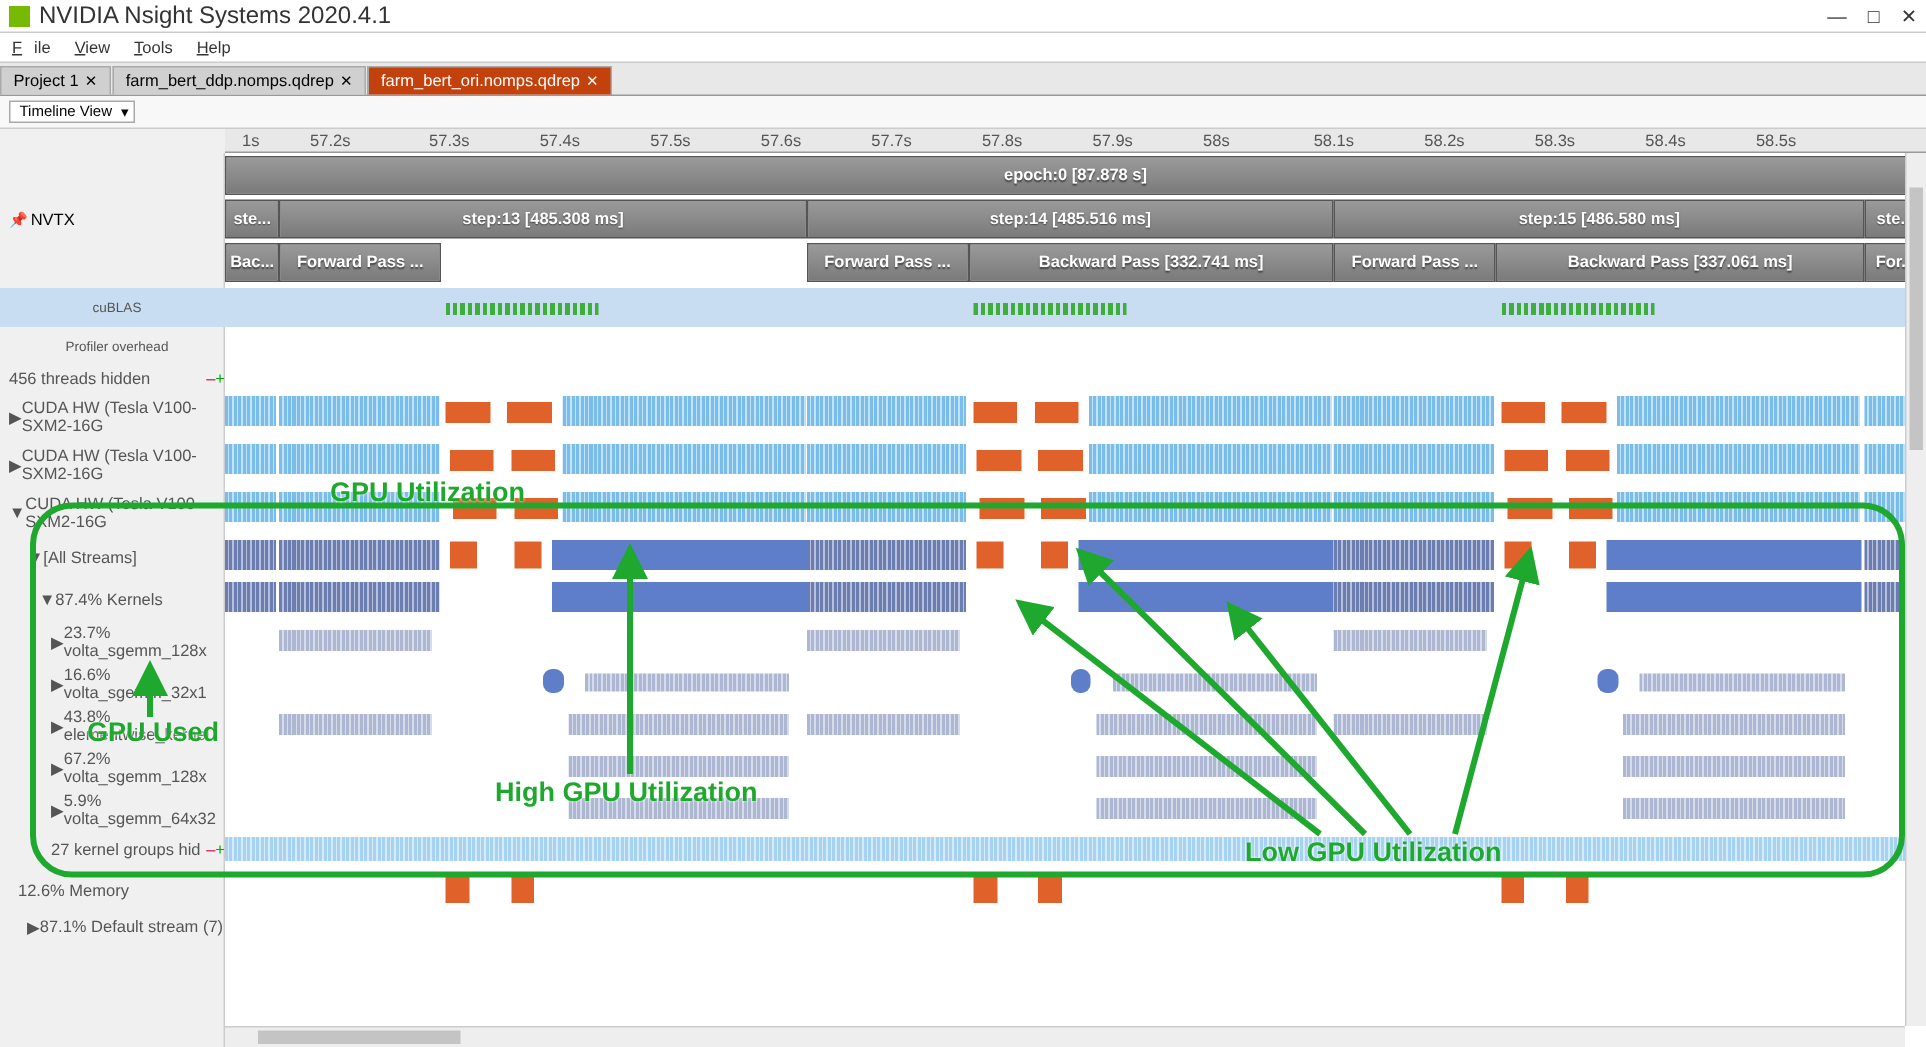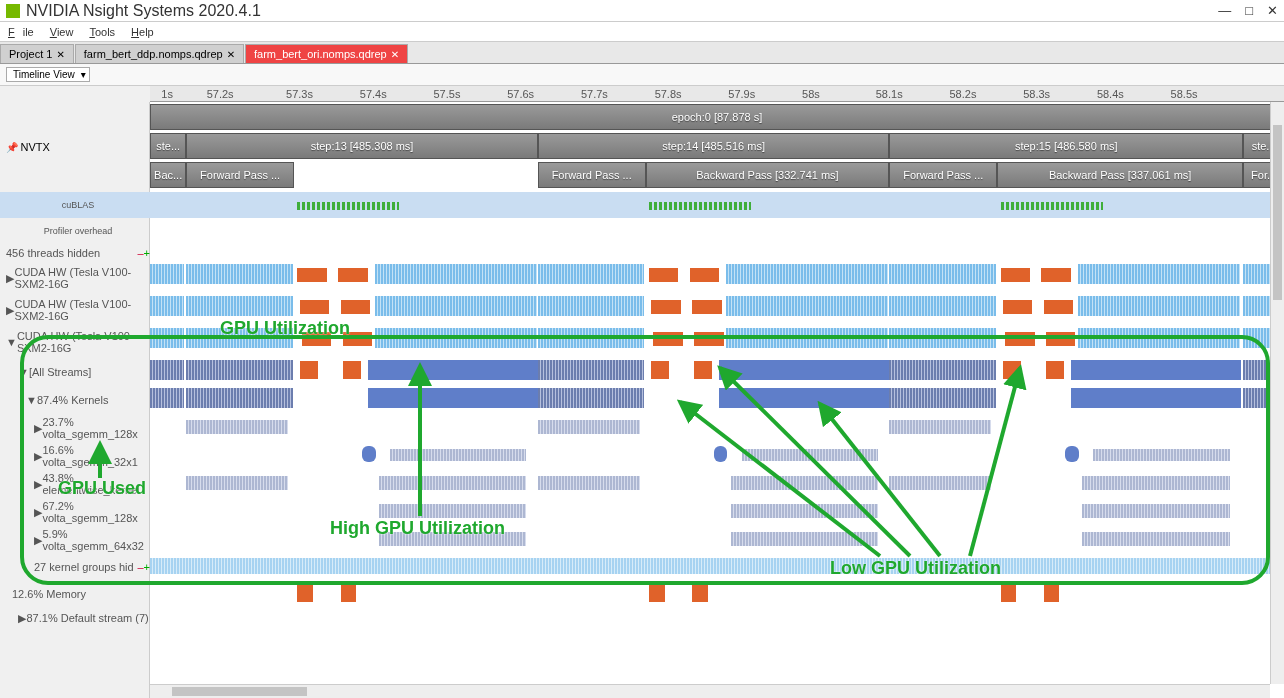--- a/index.html
+++ b/index.html
@@ -10,21 +10,21 @@
 .titlebar .title { flex: 1; color: #333; font-size: 16px; }
 .win-controls { display: flex; gap: 14px; color: #333; }
 .win-controls span { cursor: pointer; font-size: 13px; }
 
 .menubar { height: 20px; background: #fff; display: flex; align-items: center; padding: 0 4px; border-bottom: 1px solid #ccc; gap: 8px; }
 .menubar span { color: #333; padding: 2px 4px; cursor: pointer; }
 .menubar span u { text-decoration: underline; }
 
 .tabs { height: 22px; background: #e8e8e8; display: flex; align-items: flex-end; border-bottom: 1px solid #999; }
 .tab { padding: 3px 8px; background: #d0d0d0; border: 1px solid #aaa; border-bottom: none; margin-right: 1px; display: flex; align-items: center; gap: 4px; font-size: 10px; }
-.tab.active { background: #ef4444; color: #fff; }
+.tab.active { background: #c2410c; color: #fff; }
 .tab .close { font-size: 10px; cursor: pointer; }
 
 .toolbar { height: 22px; background: #f8f8f8; display: flex; align-items: center; padding: 0 6px; border-bottom: 1px solid #ccc; justify-content: space-between; }
 .toolbar-left { display: flex; align-items: center; gap: 6px; }
 .view-select { border: 1px solid #aaa; padding: 1px 14px 1px 6px; background: #fff; font-size: 10px; position: relative; }
 .view-select::after { content: "▾"; position: absolute; right: 3px; }
 .toolbar-right { display: flex; align-items: center; gap: 8px; }
 .zoom-slider { width: 80px; height: 4px; background: #ccc; position: relative; }
 .zoom-slider .thumb { position: absolute; left: 10px; top: -3px; width: 8px; height: 10px; background: #888; }
 .errors { color: #c00; text-decoration: underline; font-size: 10px; cursor: pointer; }
@@ -32,21 +32,21 @@
 
 .ruler { height: 16px; background: #e8e8e8; border-bottom: 1px solid #999; position: relative; margin-left: 150px; font-size: 9px; color: #555; }
 .ruler span { position: absolute; top: 2px; }
 
 .main { position: relative; height: 596px; overflow: hidden; }
 .left-col { position: absolute; left: 0; top: 0; width: 150px; height: 100%; background: #f0f0f0; border-right: 1px solid #ccc; }
 .right-col { position: absolute; left: 150px; top: 0; right: 0; height: 100%; background: #fff; }
 .pin { color: #d00; font-size: 10px; margin-right:2px;}
 
 
-.nvtx-area { height: 90px; position: relative; }
+.nvtx-area { height: 90px; position: relative; font-weight: bold; }
 .nvtx-row { position: absolute; left: 0; right: 0; height: 28px; }
 .block { position: absolute; height: 26px; background: linear-gradient(#9a9a9a,#7a7a7a); border: 1px solid #555; color: #fff; font-size: 11px; display: flex; align-items: center; justify-content: center; text-shadow: 0 1px 1px rgba(0,0,0,.5); overflow:hidden; white-space:nowrap; }
 
 .track { position: relative; height: 24px; }
 .lbl-left { width:150px; font-size:9px; color:#555; padding-left:6px; display:flex; align-items:center; height:100%;}
 
 
 .wave { position: absolute; height: 20px; top: 2px; background: repeating-linear-gradient(90deg, #6bb5e8 0 2px, #bcdff5 2px 3px); opacity:.9;}
 .wave.dark { background: repeating-linear-gradient(90deg, #5b6fa5 0 2px, #aeb9da 2px 3px); }
 .wave.faint { opacity:.5; }

